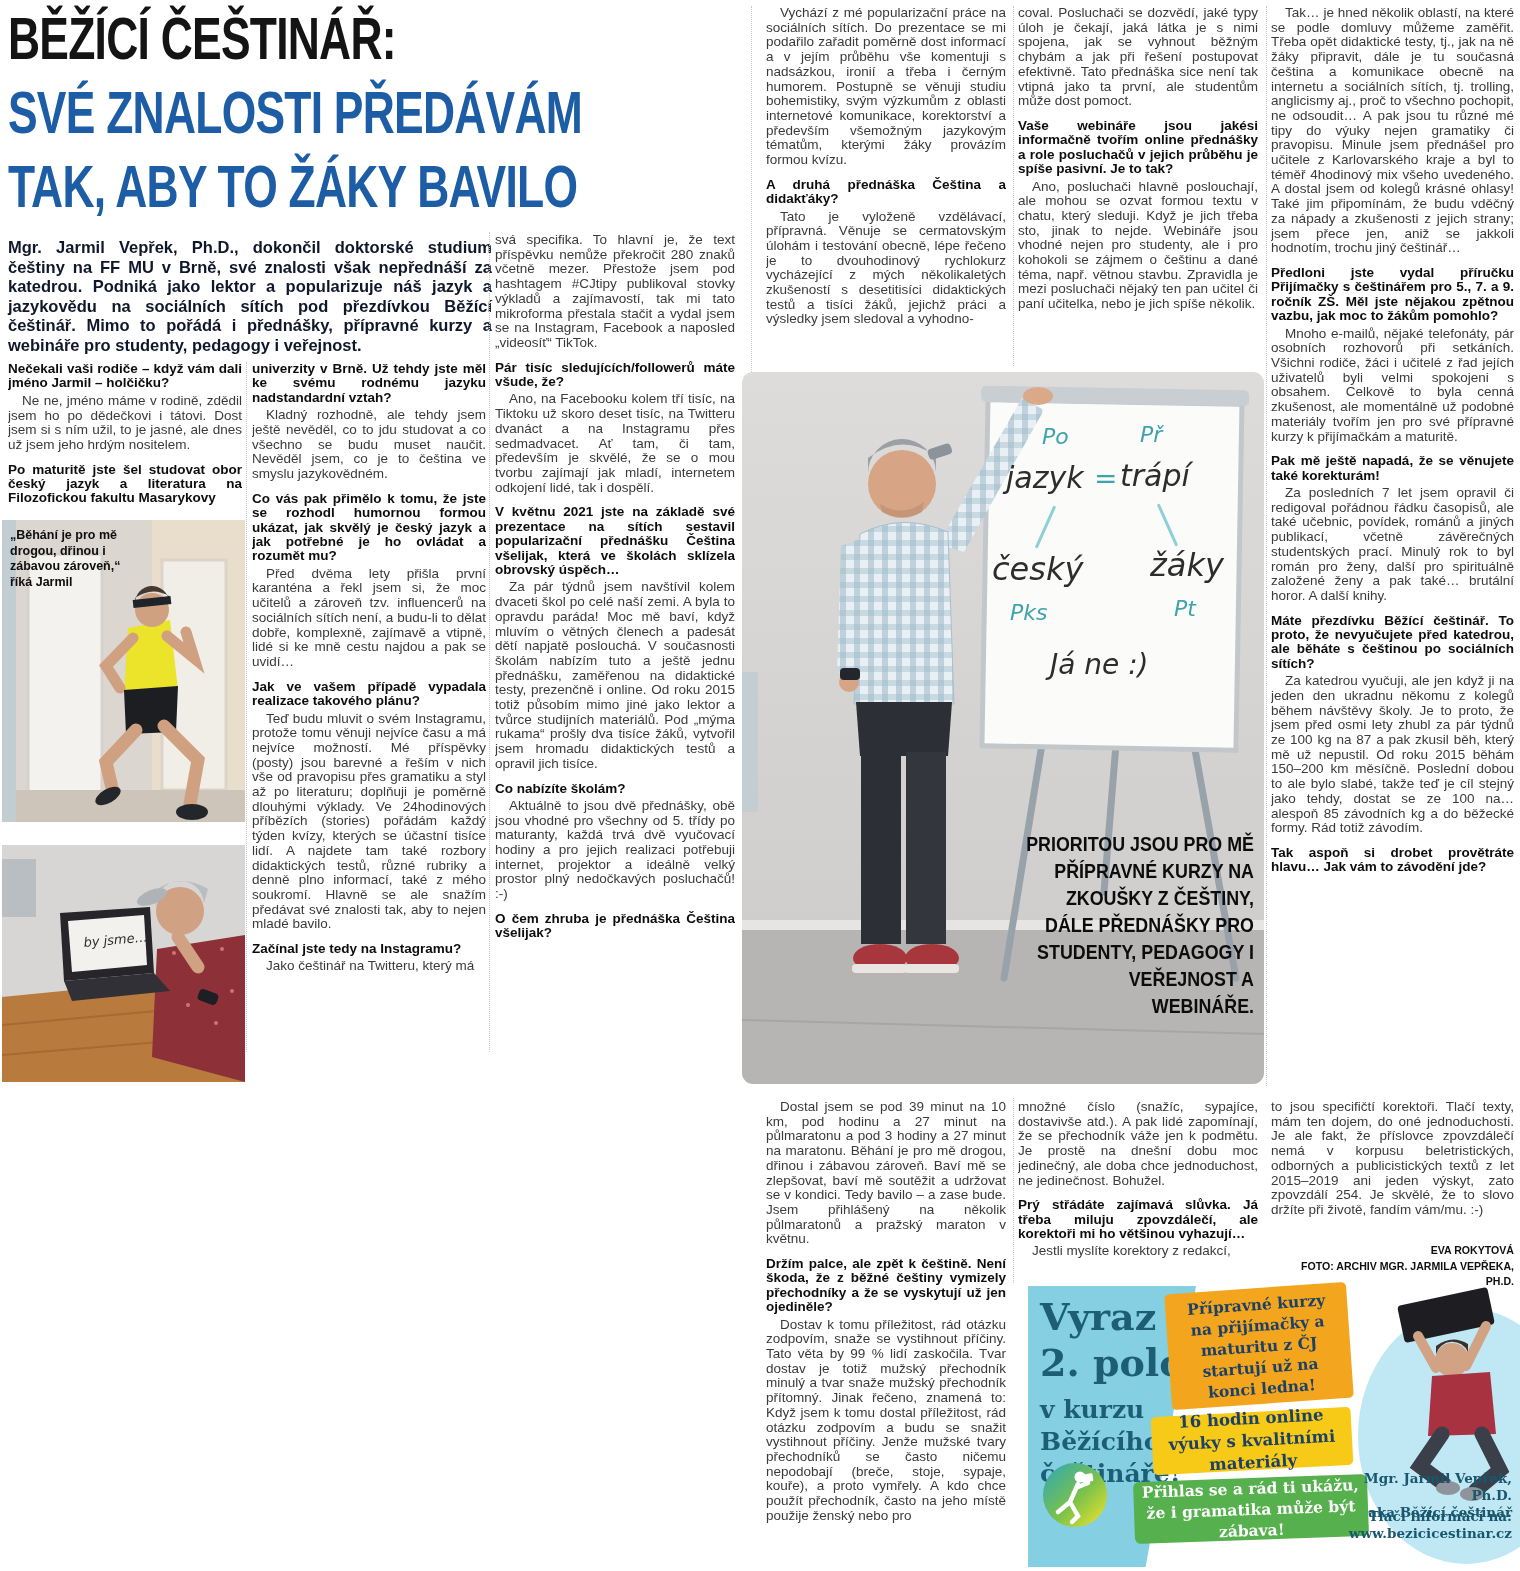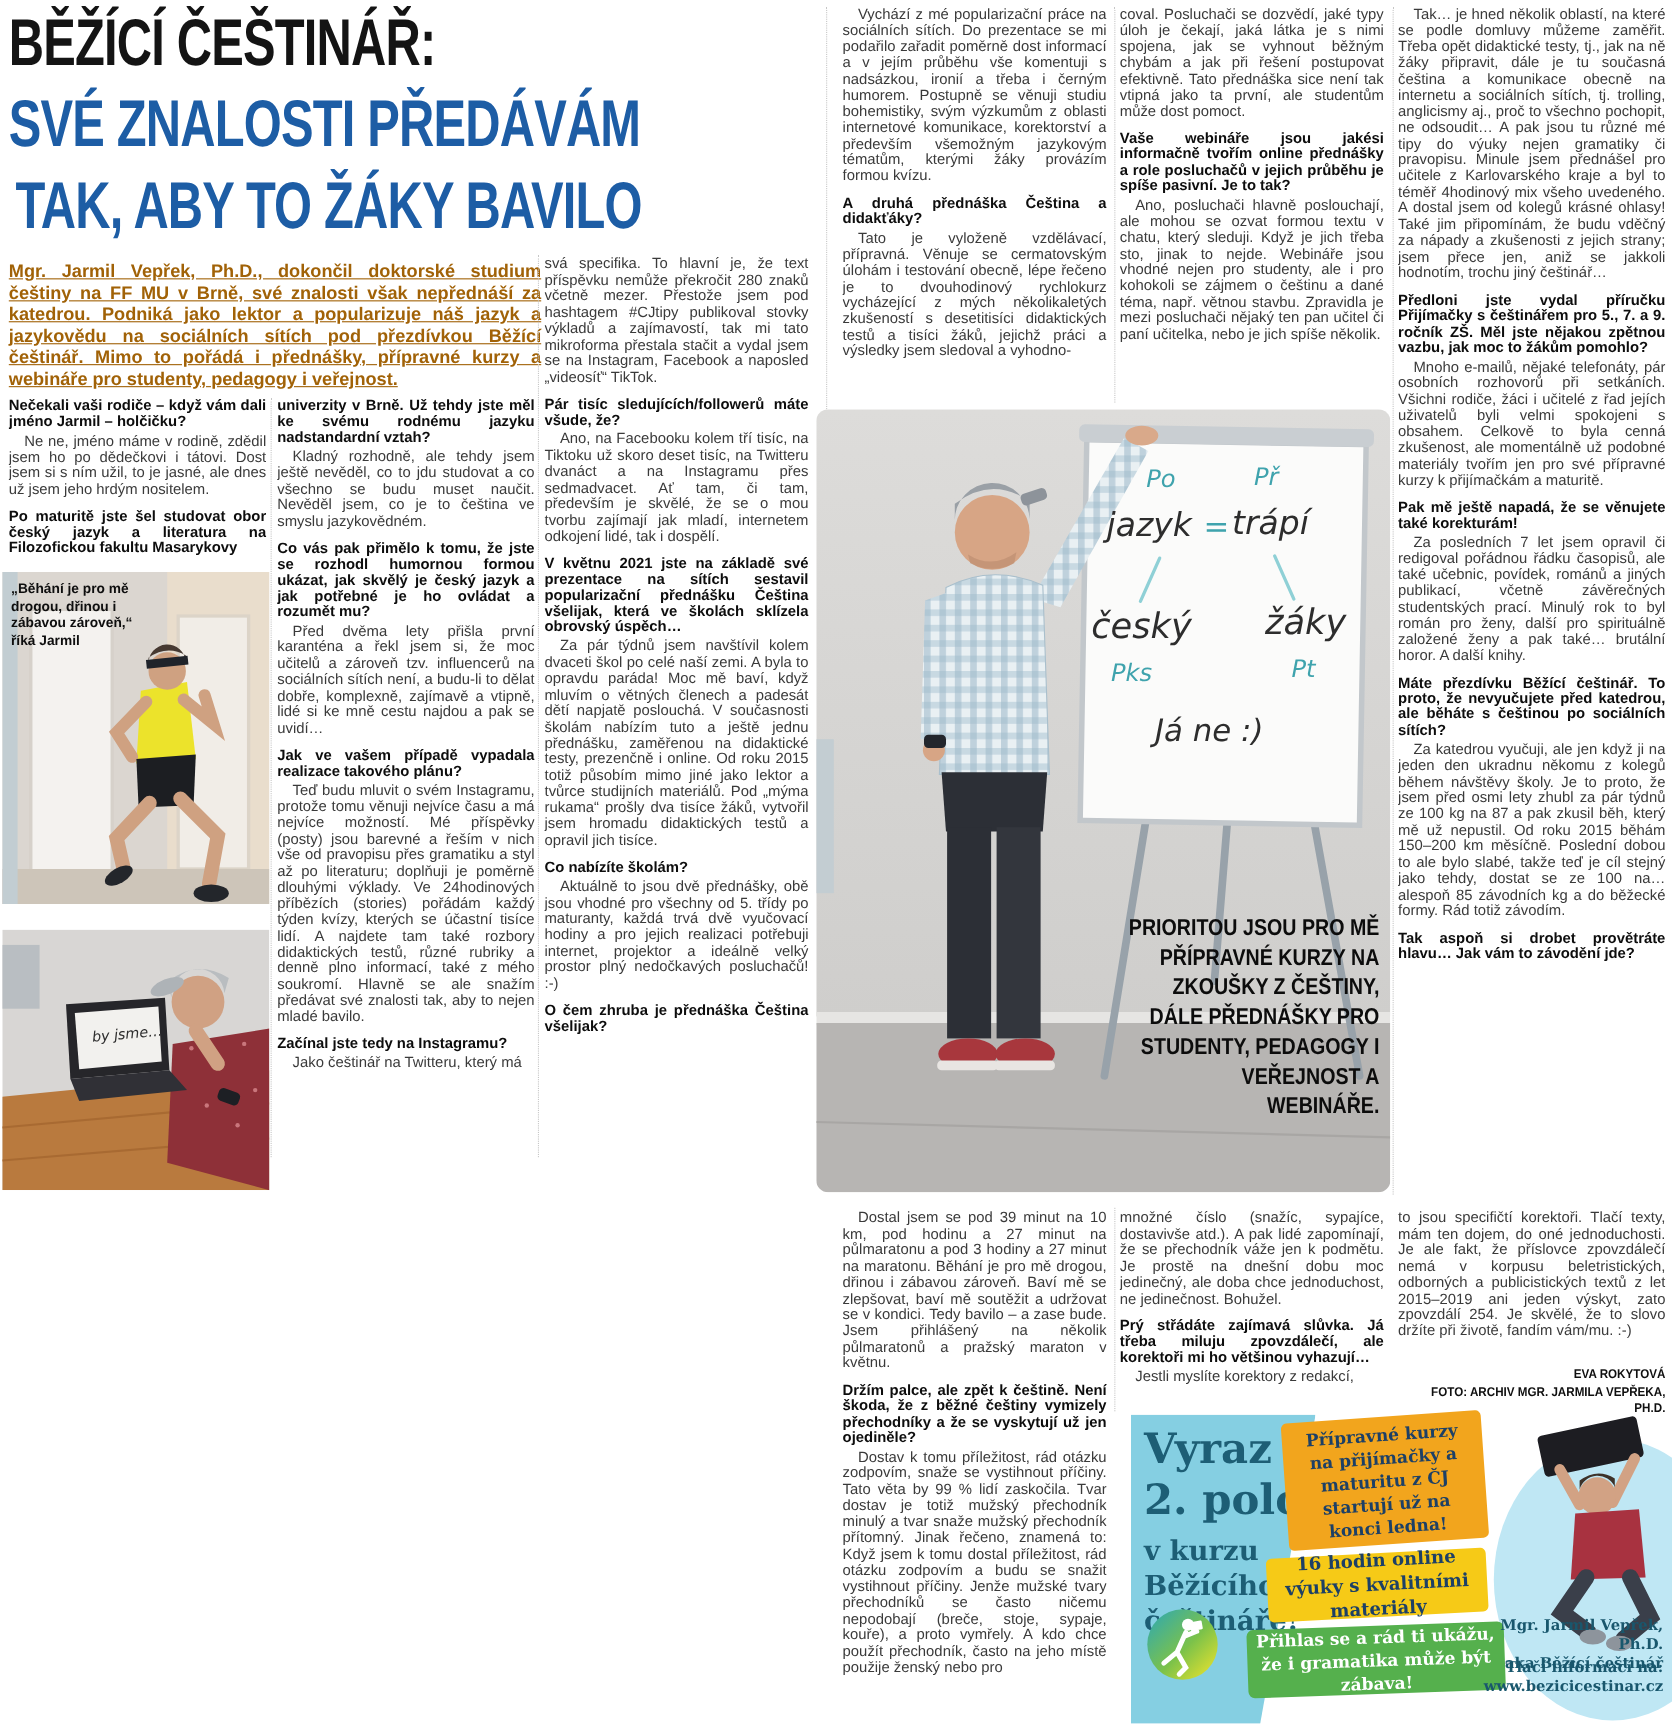--- a/index.html
+++ b/index.html
@@ -2,24 +2,24 @@
 <html lang="cs"><head>
 <meta charset="utf-8">
 <style>
   html,body{margin:0;padding:0;background:#9a9a9a;}
   #page{position:relative;width:1520px;height:1571px;margin:0 auto;background:#ffffff;
         font-family:"Liberation Sans",sans-serif;overflow:hidden;}
   
   #headline{position:absolute;left:8px;top:2px;}
   .hl{font-weight:bold;font-size:60px;line-height:74px;color:#141414;white-space:nowrap;}
   .hl span{display:inline-block;transform:scaleX(.74);transform-origin:left;letter-spacing:-1px;}
-  .hl.blue{color:#1d5da5;text-align:right;}
+  .hl.blue{color:#1d5da5;}
   
   #lead{position:absolute;left:8px;top:238px;width:484px;margin:0;font-weight:bold;
-        font-size:16.5px;line-height:19.6px;color:#a16207;text-align:justify;text-decoration:underline;}
+        font-size:16.5px;line-height:19.6px;color:#0f172a;text-align:justify;}
   
   .col{position:absolute;font-size:13.5px;line-height:14.7px;color:#3a3a3a;text-align:justify;overflow:hidden;}
   .col p{margin:0;}
   .col p.q{font-weight:bold;color:#0d0d0d;margin:10px 0 3px;line-height:14.4px;}
   .col p:first-child{margin-top:0;}
   .col p.a{text-indent:14px;}
   .col p.ac{text-indent:0;}
   .vr{position:absolute;width:0;border-left:1px dotted #c6c6c6;}
   figure{margin:0;}
   .ph{position:absolute;overflow:hidden;}

